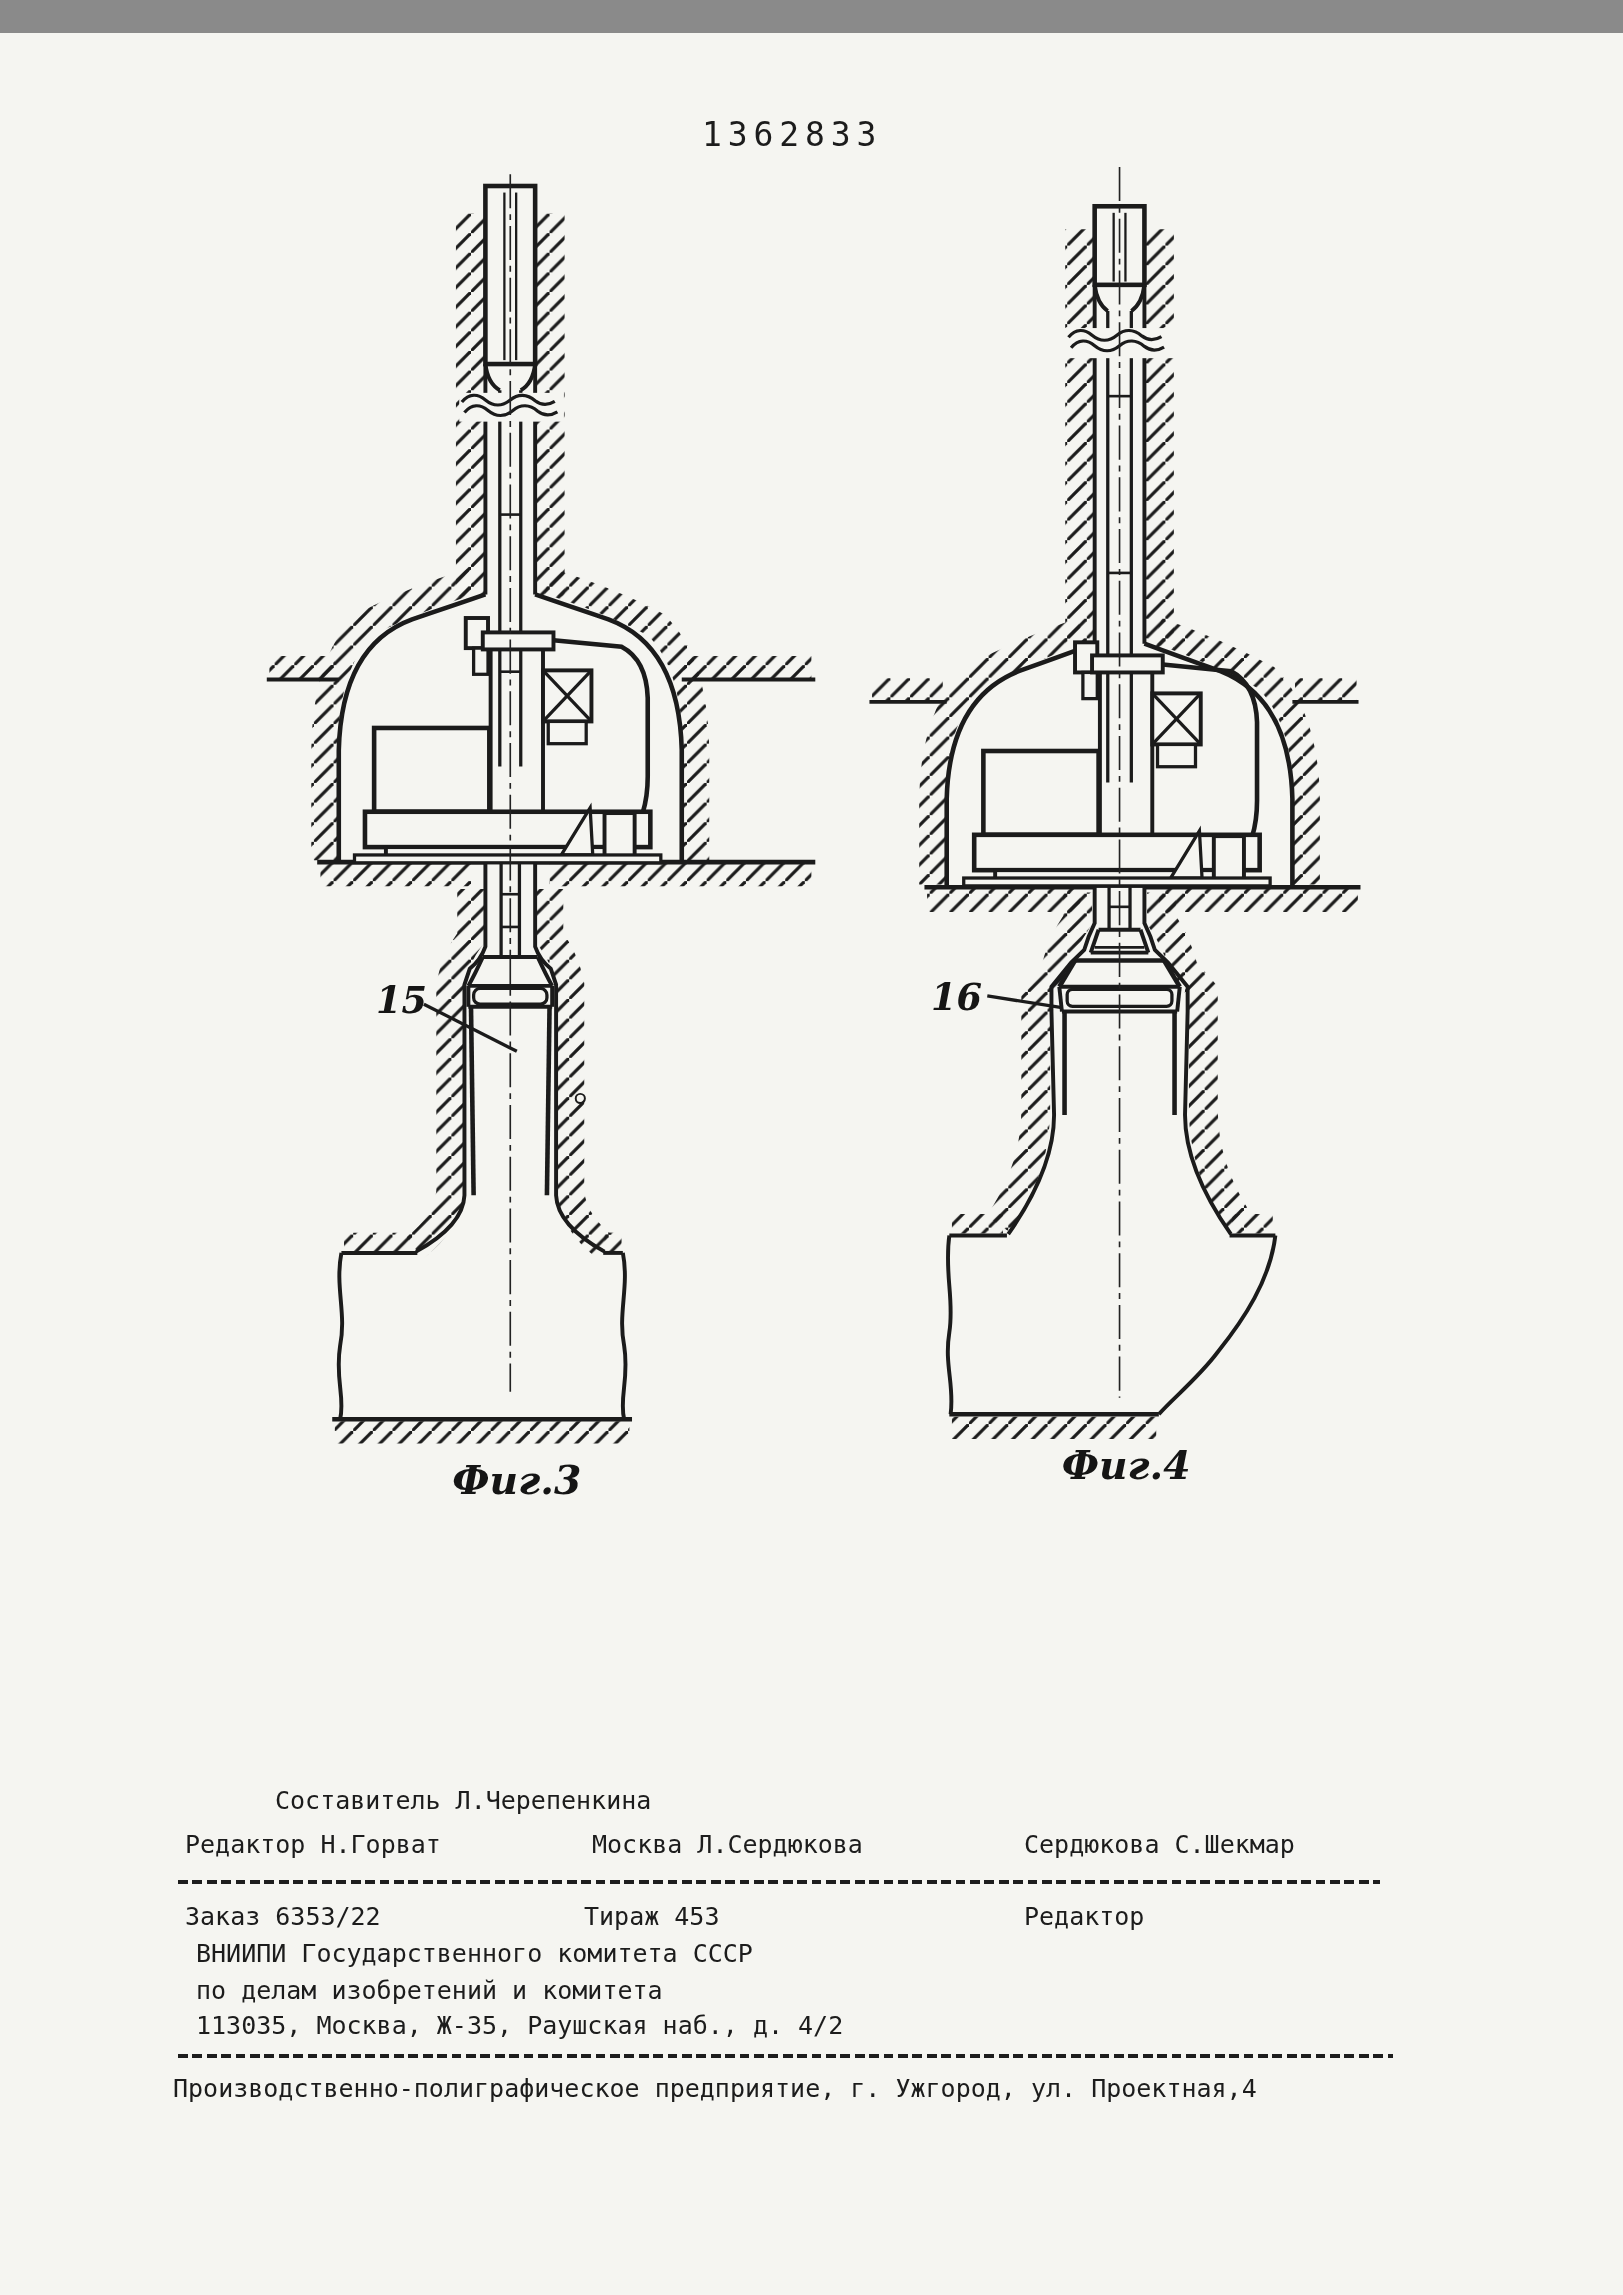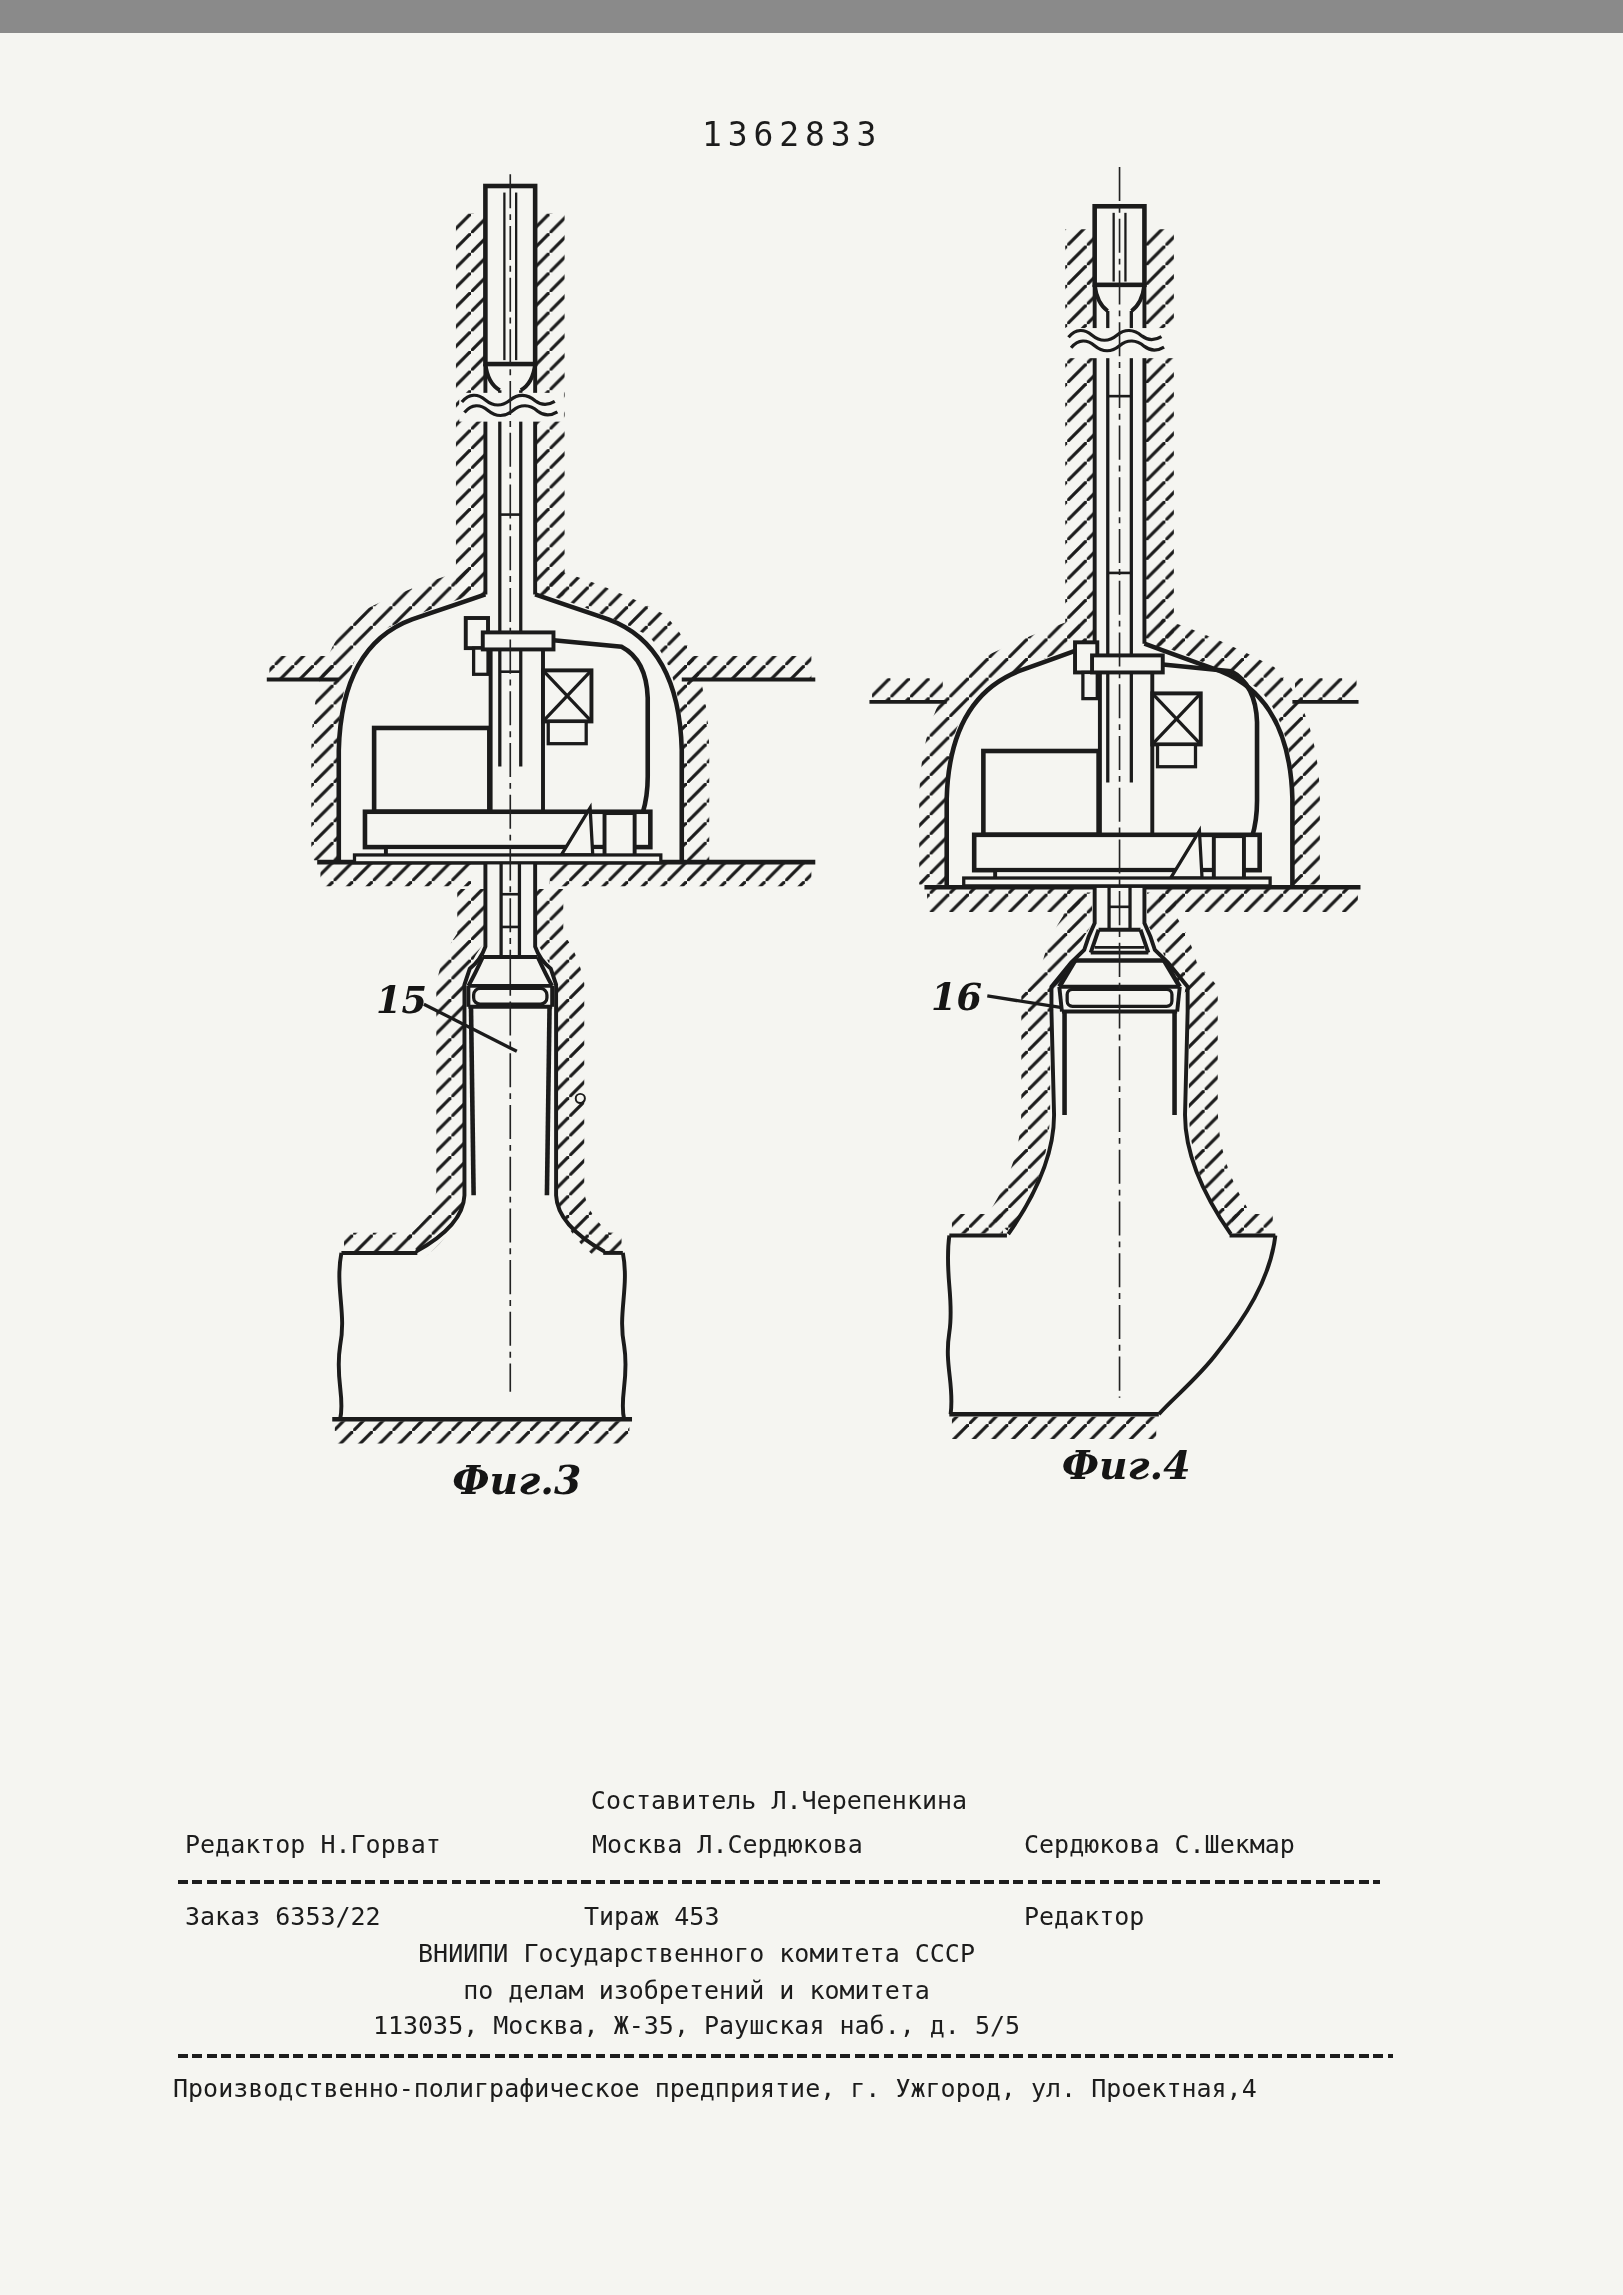--- a/index.html
+++ b/index.html
@@ -5,21 +5,21 @@
   html,body{margin:0;padding:0;background:#8a8a8a;}
   .page{position:relative;width:1623px;height:2295px;background:#f5f5f1;
         font-family:"DejaVu Sans Mono","Liberation Mono",monospace;color:#1c1c1c;overflow:hidden;margin-top:33px;}
   .patent-no{position:absolute;left:702px;top:82px;font-size:33px;letter-spacing:5.9px;
         font-family:"DejaVu Sans Mono","Liberation Mono",monospace;}
   .fig-svg{position:absolute;}
   .imprint span,.imprint div{font-size:25px;line-height:30px;white-space:pre;}
   .abs{position:absolute;}
   .sep{position:absolute;height:3.9px;
        background:repeating-linear-gradient(90deg,#1d1d1d 0 9.8px,rgba(0,0,0,0) 9.8px 14.4px);}
-  .ctr{text-align:center;}
+  .ctr{text-align:left;}
   svg text{font-family:"DejaVu Serif","Liberation Serif",serif;font-style:italic;font-weight:bold;fill:#151515;}
 </style>
 </head>
 <body>
 
 <div class="page">
 
   <div class="patent-no">1362833</div>
 
   <svg class="fig-svg" style="left:255px;top:141px" width="576" height="1375" viewBox="0 0 880 2100">
@@ -237,21 +237,21 @@
     <span class="abs" style="left:1024px;top:1797px">Сердюкова С.Шекмар</span>
 
     <div class="sep" style="left:178px;top:1847px;width:1202px"></div>
 
     <span class="abs" style="left:185px;top:1869px">Заказ 6353/22</span>
     <span class="abs" style="left:584px;top:1869px">Тираж 453</span>
     <span class="abs" style="left:1024px;top:1869px">Редактор</span>
 
     <div class="abs ctr" style="left:196px;top:1906px;width:1001px">ВНИИПИ Государственного комитета СССР</div>
     <div class="abs ctr" style="left:196px;top:1943px;width:1001px">по делам изобретений и комитета</div>
-    <div class="abs ctr" style="left:196px;top:1978px;width:1001px">113035, Москва, Ж-35, Раушская наб., д. 5/5</div>
+    <div class="abs ctr" style="left:196px;top:1978px;width:1001px">113035, Москва, Ж-35, Раушская наб., д. 4/2</div>
 
     <div class="sep" style="left:178px;top:2021px;width:1215px"></div>
 
     <div class="abs" style="left:173px;top:2041px">Производственно-полиграфическое предприятие, г. Ужгород, ул. Проектная,4</div>
   </div>
 
 </div>
 
 
 </body></html>

